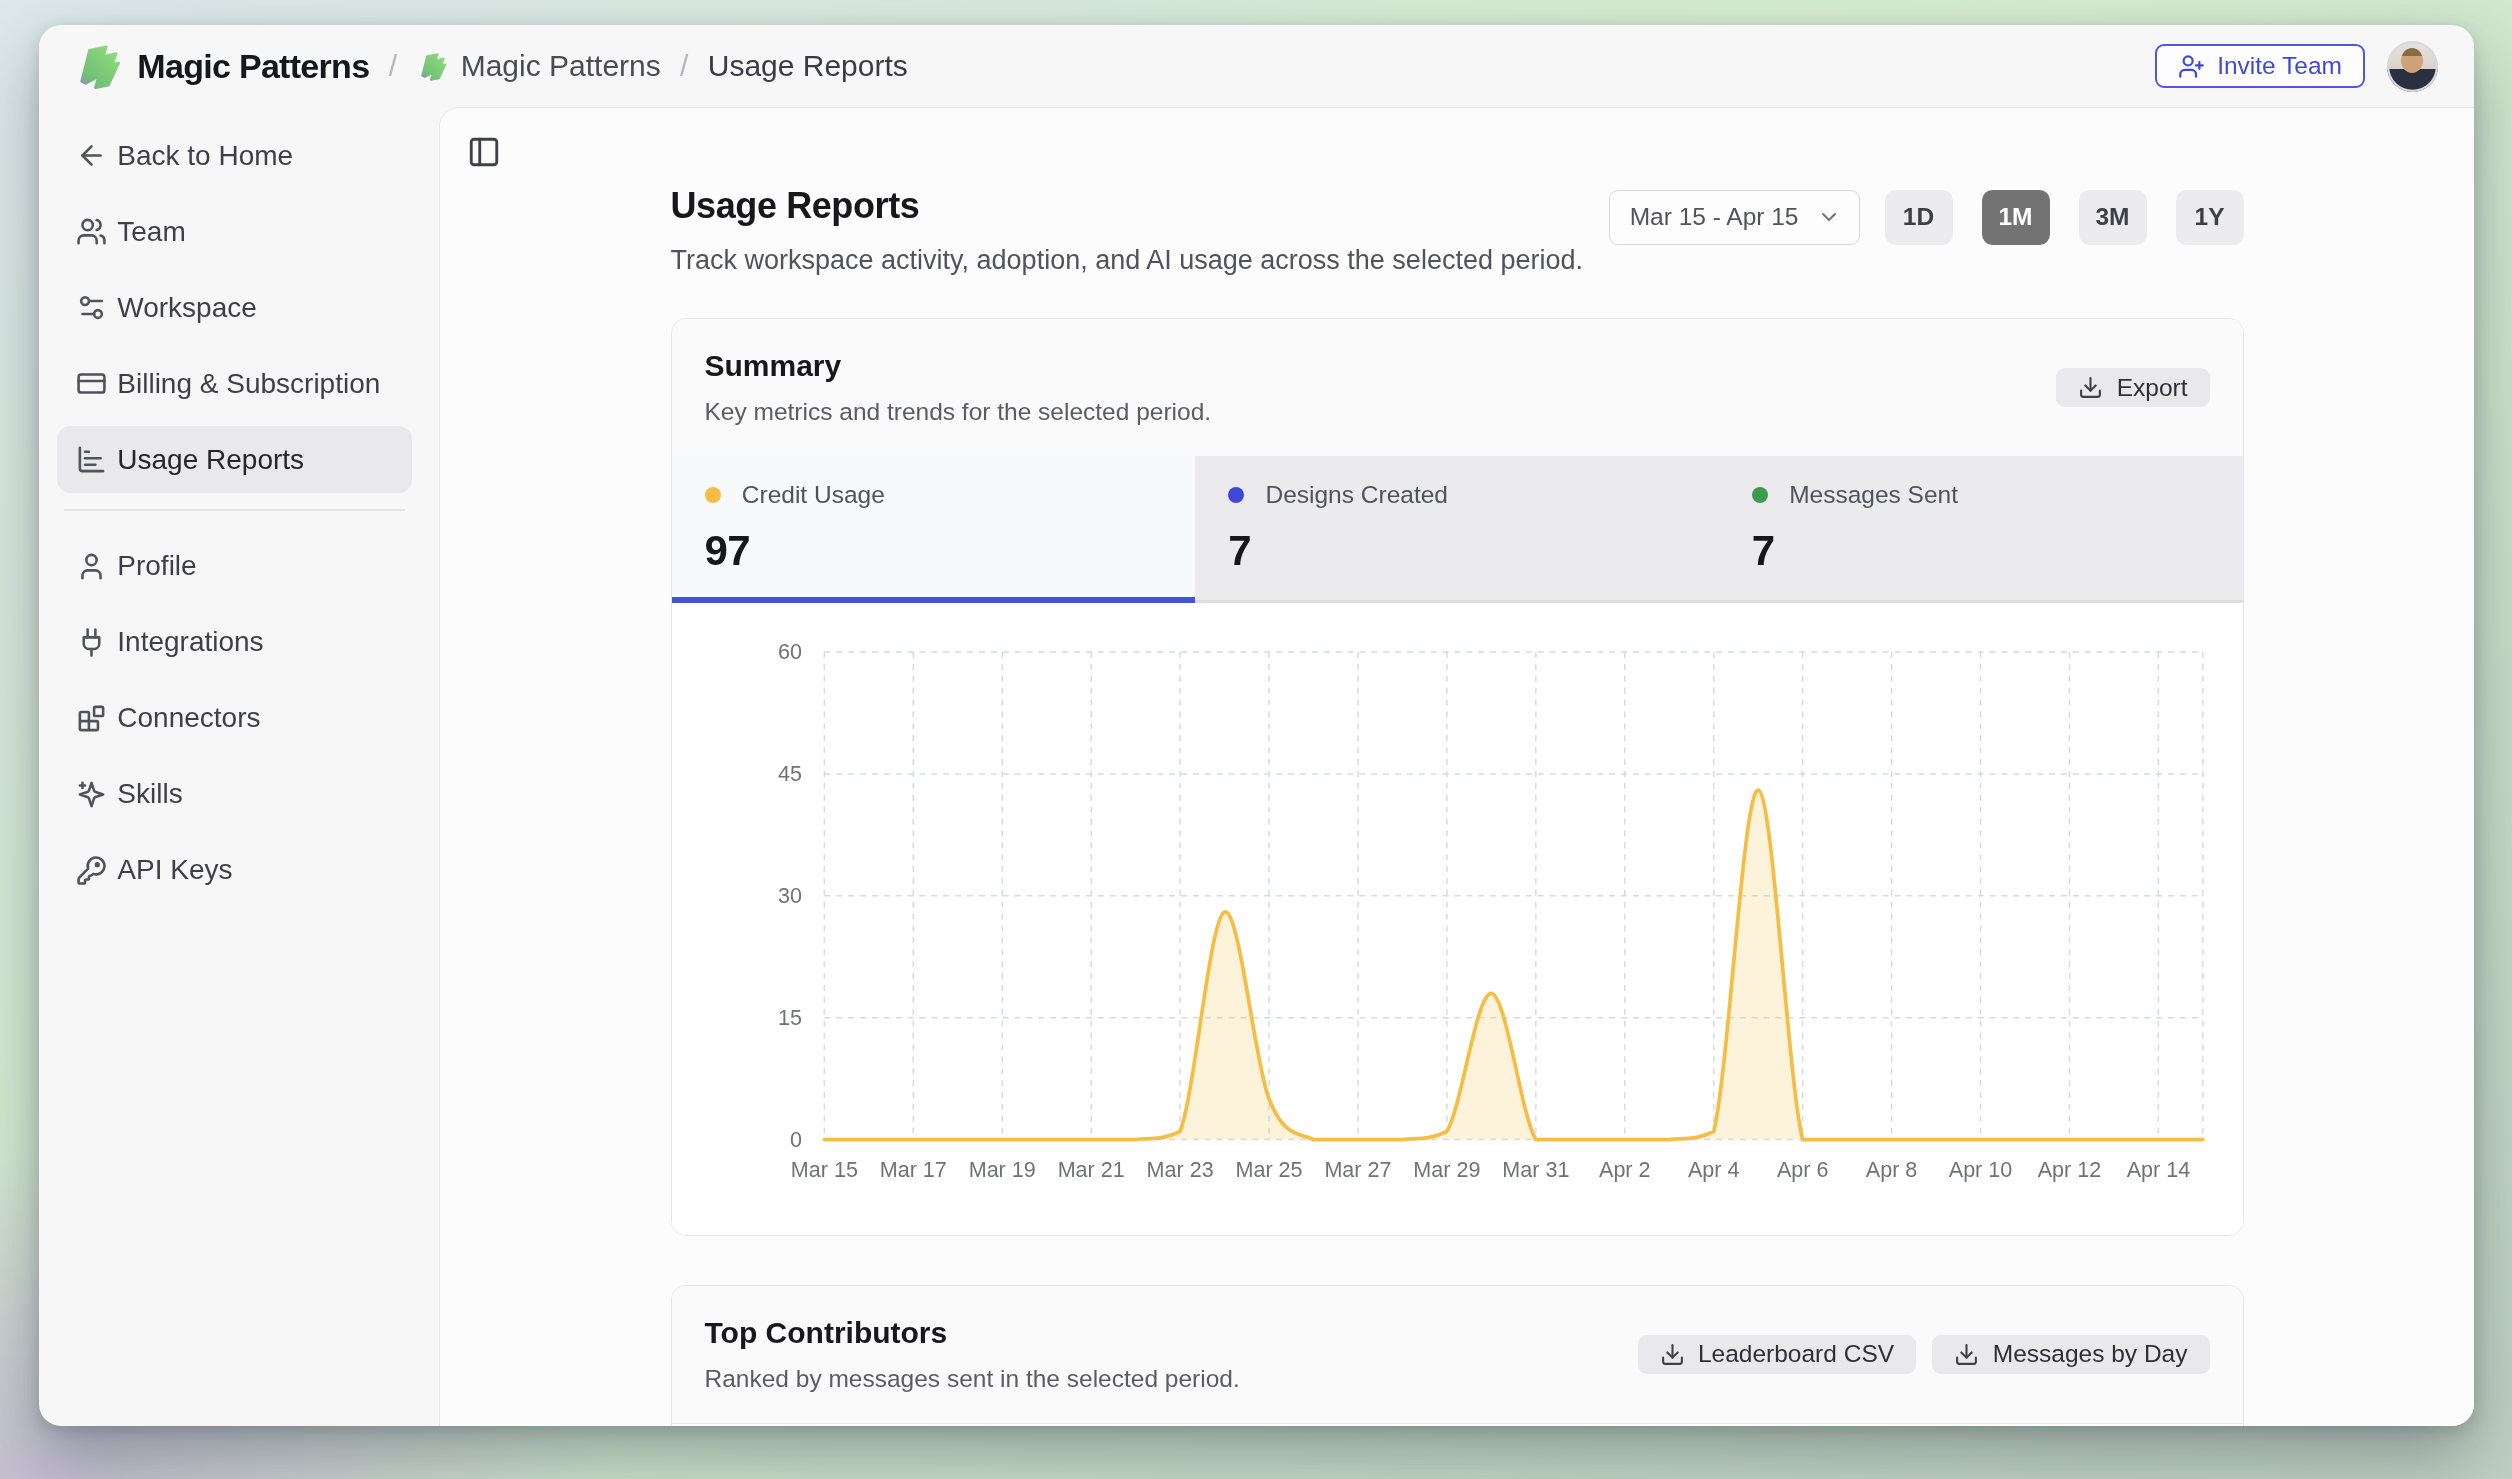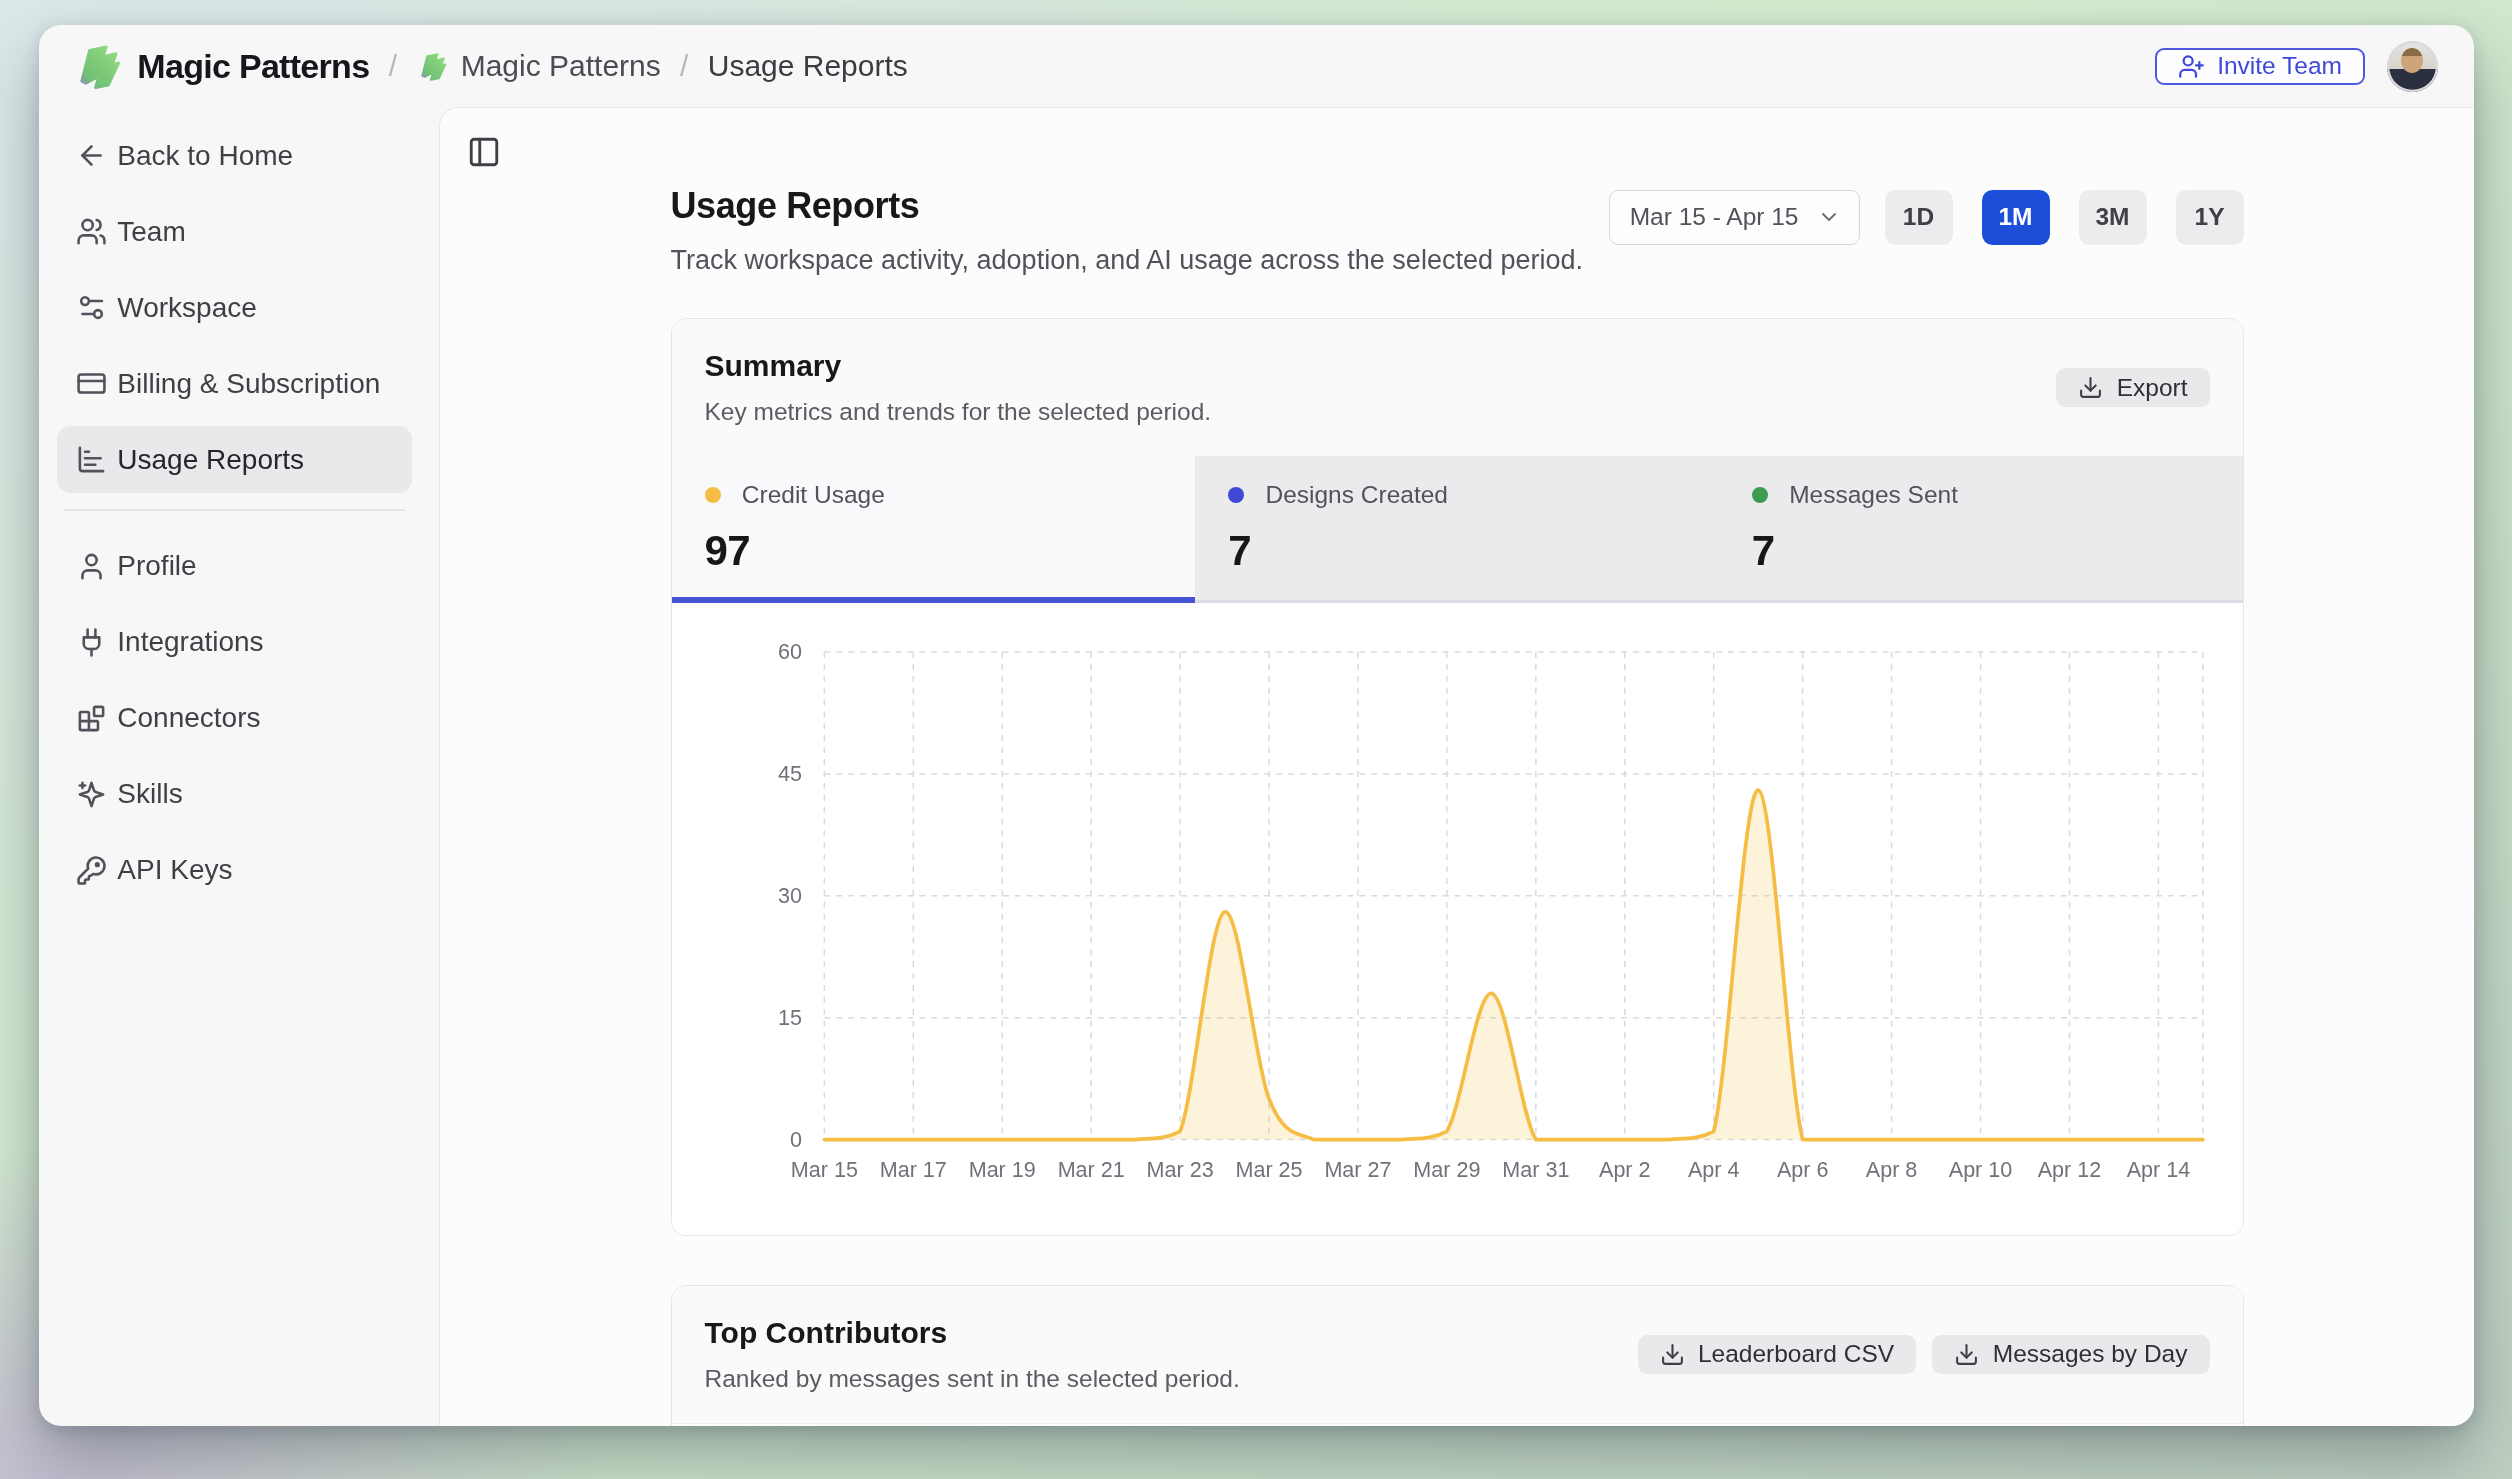--- a/index.html
+++ b/index.html
@@ -23,21 +23,21 @@
   .topbar-left { display:flex; align-items:center; gap:19.3px; }
   .logo { display:flex; align-items:center; gap:16.3px; cursor:pointer; }
   .logo-mark { width:49px; height:49px; }
   .logo-mark.small { width:31px; height:31px; }
   .logo-text { font-size:34px; font-weight:700; color:#15171c; letter-spacing:-0.7px; }
   .crumb-sep { font-size:30px; color:#b6b6be; }
   .crumb { display:flex; align-items:center; gap:13.4px; font-size:30px; color:#4b4b54; cursor:pointer; }
   .crumb.page { color:#3b3b42; }
   .topbar-right { display:flex; align-items:center; gap:22px; }
   .invite-btn {
-    display:flex; align-items:center; gap:12px; height:37px; padding:0 21px;
+    display:flex; align-items:center; gap:12px; height:44px; padding:0 21px;
     border:2.2px solid #4d57e2; border-radius:9px; background:#fdfdff;
     color:#3f48d8; font-size:24.5px; font-weight:500; font-family:inherit; cursor:pointer;
   }
   .invite-btn svg { width:27px; height:27px; }
   .avatar {
     width:51px; height:51px; border-radius:50%; position:relative; overflow:hidden;
     background:linear-gradient(180deg,#e6e4e2 0%,#d7d2cb 54%,#2b3040 54%);
     box-shadow:inset 0 0 0 2.2px #d9d9de; cursor:pointer;
   }
   .avatar::before { content:""; position:absolute; left:14px; top:7.4px; width:22px; height:25px; border-radius:50%;
@@ -69,21 +69,21 @@
     display:flex; align-items:center; gap:18px; height:55px; padding:0 18px 0 19.3px;
     border:1.5px solid #d6d6dc; border-radius:9px; background:#fdfdfe;
     font-size:24.5px; color:#52525b; font-family:inherit; cursor:pointer;
   }
   .date-select svg { width:24px; height:24px; color:#71717a; }
   .range-group { display:flex; gap:29px; }
   .range-btn {
     height:55px; min-width:68px; padding:0 16.3px; border:none; border-radius:10.4px;
     background:#ececee; color:#3f3f46; font-size:24.5px; font-weight:600; font-family:inherit; cursor:pointer;
   }
-  .range-btn.active { background:#1d4ed8; color:#ffffff; }
+  .range-btn.active { background:#737373; color:#ffffff; }
   
   .card { background:#ffffff; border:1.5px solid #e6e6ea; border-radius:15px; overflow:hidden; }
   .summary-card { margin-top:42px; }
   .contributors-card { margin-top:49px; }
   .card-head { background:#fafafa; padding:30px 33px; display:flex; justify-content:space-between; align-items:center; }
   .card-title { font-size:30px; font-weight:650; color:#18181b; margin-bottom:15px; }
   .card-sub { font-size:24.5px; color:#5b5b63; }
   .gray-btn {
     display:flex; align-items:center; gap:13.4px; height:39px; padding:0 22px;
     border:none; border-radius:9px; background:#e9e9ec; color:#2f2f35;

